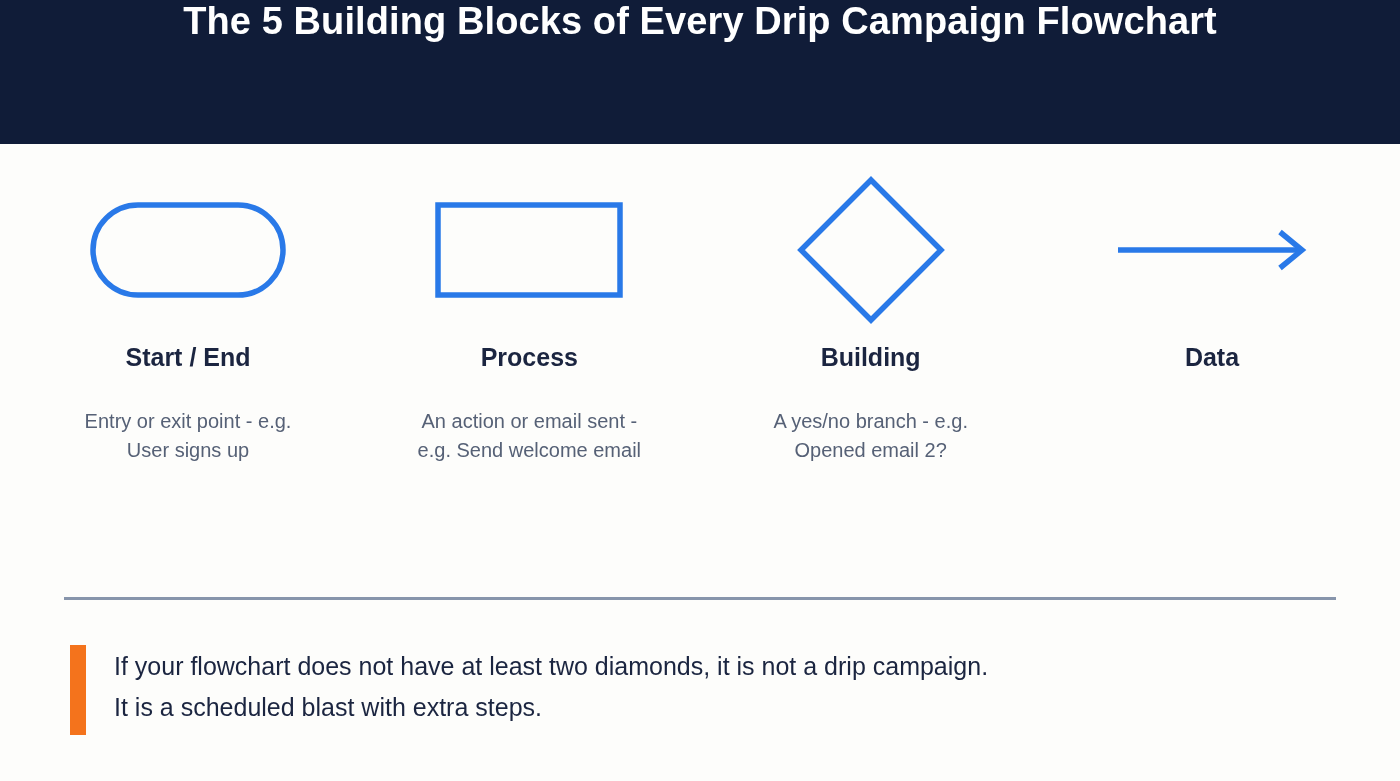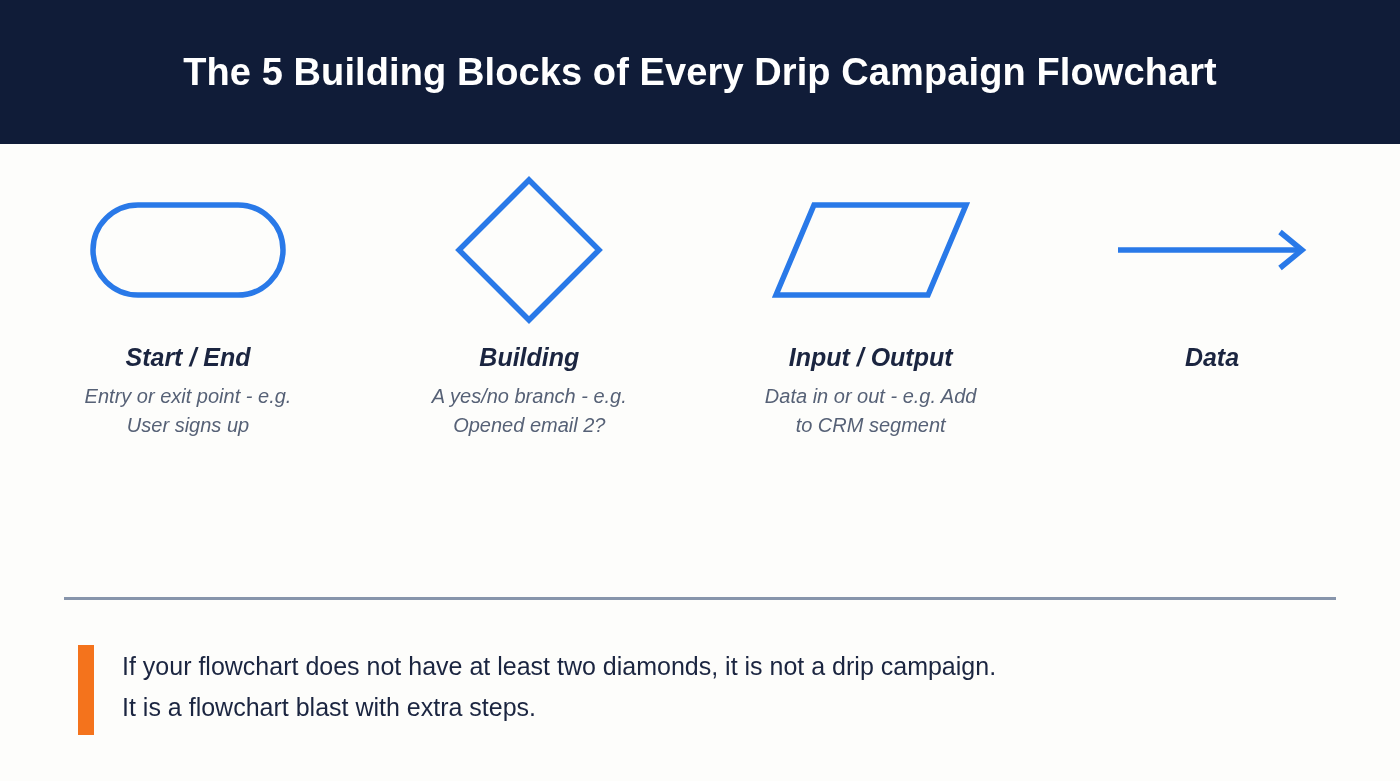--- a/index.html
+++ b/index.html
@@ -9,38 +9,37 @@
     font-family:"Liberation Sans", sans-serif;
     overflow:hidden;
     position:relative;
   }
 
   
   .header {
     position:absolute; left:0; top:0;
     width:1400px; height:144px;
     background:#101C38;
-    display:flex; align-items:center; justify-content:center;
+    display:flex; align-items:flex-start; justify-content:center;
   }
   .header-title {
     color:#FFFFFF;
     font-size:38px;
     font-weight:bold;
     letter-spacing:0.1px;
     white-space:nowrap;
   }
 
   
   .legend {
     position:absolute; left:60px; top:160px;
     width:1280px; height:420px;
     display:flex;
     align-items:flex-start;
     justify-content:space-between;
-    font-style:italic;
   }
   .legend-col {
     width:256px;
     display:flex;
     flex-direction:column;
     align-items:center;
   }
   .shape-slot {
     width:256px; height:180px;
     display:flex; align-items:center; justify-content:center;
@@ -50,21 +49,21 @@
   .legend-label {
     font-size:25px;
     font-weight:bold;
     color:#1B2540;
     text-align:center;
     line-height:1.1;
     margin-top:4px;
     white-space:nowrap;
   }
   .legend-desc {
-    margin-top:10px;
+    margin-top:35px;
     font-size:20px;
     color:#566176;
     text-align:center;
     line-height:1.45;
     width:232px;
   }
 
   
   .divider {
     position:absolute;
@@ -73,21 +72,20 @@
     background:#8795AB;
   }
 
   
   .callout {
     position:absolute;
     left:70px; top:645px;
     width:1260px;
     display:flex;
     align-items:stretch;
-    margin-left:8px;
   }
   .callout-bar {
     width:16px;
     min-height:90px;
     background:#F4731C;
     flex:0 0 16px;
   }
   .callout-text {
     margin-left:28px;
     font-size:25px;
@@ -109,54 +107,54 @@
   <div class="legend-col">
     <div class="shape-slot">
       <svg width="196" height="96" viewBox="0 0 196 96">
         <rect x="3" y="3" width="190" height="90" rx="45" ry="45" fill="none" stroke="#2979E8" stroke-width="5.5"></rect>
       </svg>
     </div>
     <div class="legend-label">Start / End</div>
     <div class="legend-desc">Entry or exit point - e.g. User signs up</div>
   </div>
 
+  <div class="legend-col">
+    <div class="shape-slot">
+      <svg width="188" height="96" viewBox="0 0 188 96">
+        <rect x="3" y="3" width="182" height="90" fill="none" stroke="#2979E8" stroke-width="5.5"></rect>
+      </svg>
+    </div>
+    <div class="legend-label">Process</div>
+    <div class="legend-desc">An action or email sent - e.g. Send welcome email</div>
+  </div>
 
   <div class="legend-col">
     <div class="shape-slot">
       <svg width="146" height="146" viewBox="0 0 146 146">
         <polygon points="73,3 143,73 73,143 3,73" fill="none" stroke="#2979E8" stroke-width="5.5" stroke-linejoin="miter"></polygon>
       </svg>
     </div>
     <div class="legend-label">Building</div>
     <div class="legend-desc">A yes/no branch - e.g. Opened email 2?</div>
   </div>
 
-  <div class="legend-col">
-    <div class="shape-slot">
-      <svg width="196" height="96" viewBox="0 0 196 96">
-        <polygon points="41,3 193,3 155,93 3,93" fill="none" stroke="#2979E8" stroke-width="5.5" stroke-linejoin="miter"></polygon>
-      </svg>
-    </div>
-    <div class="legend-label">Input / Output</div>
-    <div class="legend-desc">Data in or out - e.g. Add to CRM segment</div>
-  </div>
 
   <div class="legend-col">
     <div class="shape-slot">
       <svg width="192" height="40" viewBox="0 0 192 40">
         <line x1="2" y1="20" x2="184" y2="20" stroke="#2979E8" stroke-width="5.5"></line>
         <polyline points="164,2 186,20 164,38" fill="none" stroke="#2979E8" stroke-width="5.5" stroke-linecap="butt" stroke-linejoin="miter"></polyline>
       </svg>
     </div>
     <div class="legend-label">Data</div>
   </div>
 
 </div>
 
 <div class="divider"></div>
 
 <div class="callout">
   <div class="callout-bar"></div>
   <div class="callout-text">
     <span class="callout-line">If your flowchart does not have at least two diamonds, it is not a drip campaign.</span>
-    <span class="callout-line">It is a flowchart blast with extra steps.</span>
+    <span class="callout-line">It is a scheduled blast with extra steps.</span>
   </div>
 </div>
 
 </body></html>

